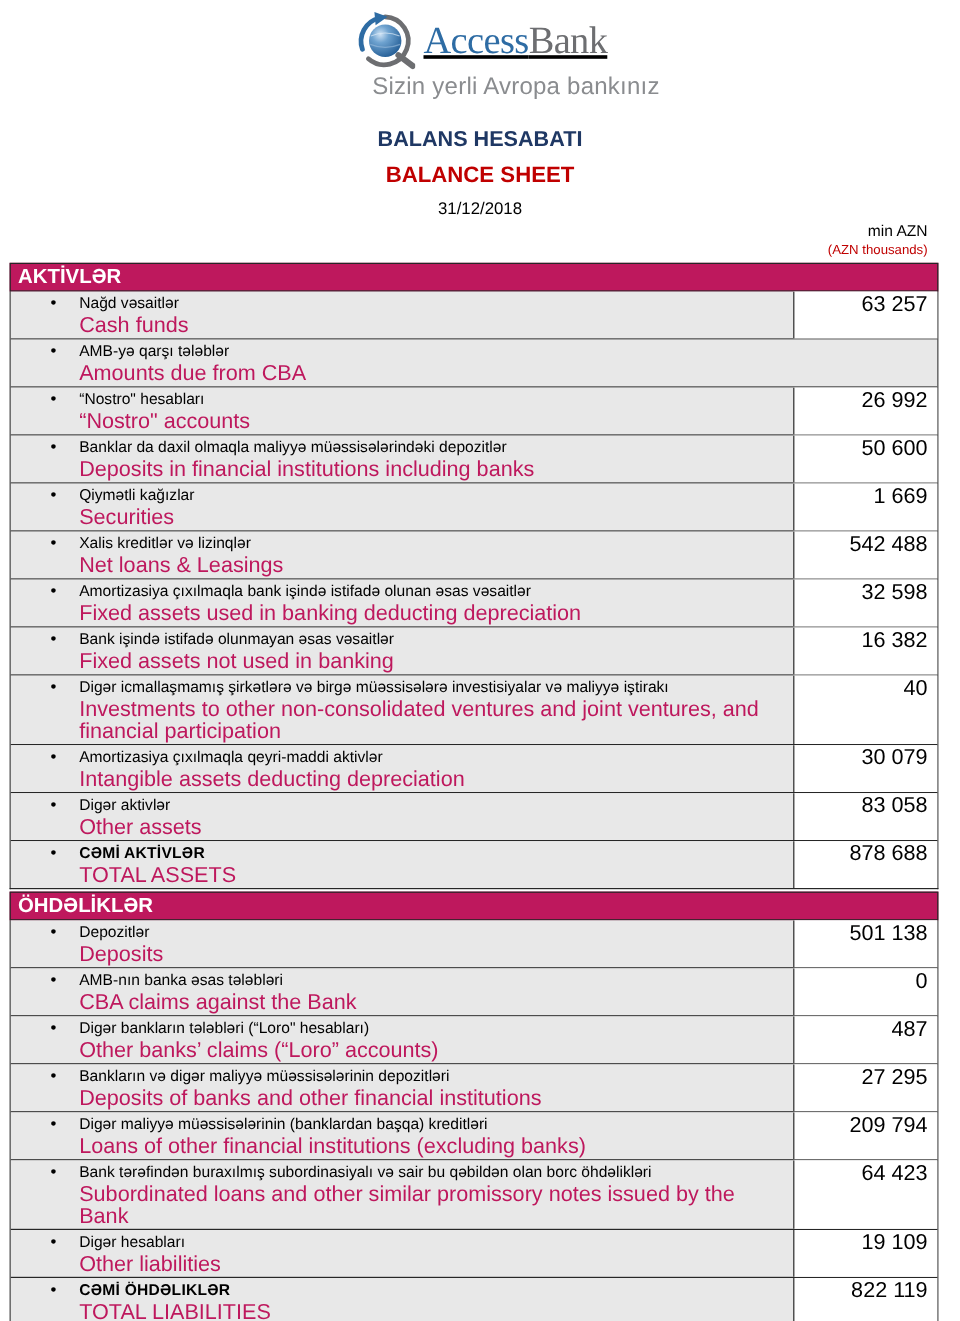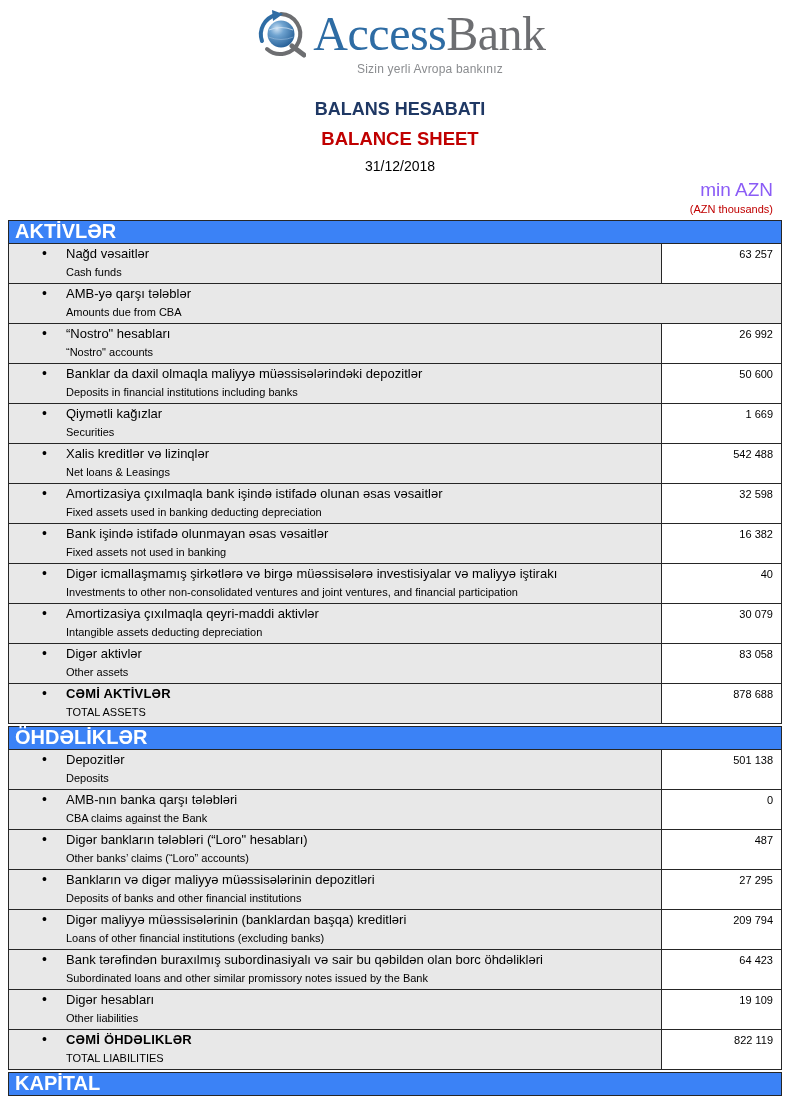--- a/index.html
+++ b/index.html
@@ -10,42 +10,42 @@
     font-family: "Liberation Sans", sans-serif;
     color: #000;
     overflow: hidden;
   }
 
   
   .header { text-align: center; padding-top: 8px; }
   .logo-block { display: inline-block; }
   .logo-row { display: flex; align-items: center; justify-content: center; gap: 7px; }
   .globe-icon svg { width: 52px; height: 52px; display: block; }
-  .wordmark { font-family: "Liberation Serif", serif; font-size: 48px; line-height: 1.1; letter-spacing: -0.5px; }
+  .wordmark { font-family: "Liberation Serif", serif; font-size: 32px; line-height: 1.1; letter-spacing: -0.5px; text-decoration: underline; }
   .brand-access { color: #2E6CA4; }
   .brand-bank { color: #6D6E71; }
-  .tagline { font-size: 12px; color: #8A8C8F; margin-top: 1px; padding-left: 60px; letter-spacing: 0.2px; }
+  .tagline { font-size: 20px; color: #8A8C8F; margin-top: 1px; padding-left: 60px; letter-spacing: 0.2px; }
 
   .title-az { margin-top: 22px; font-size: 18px; font-weight: bold; color: #1F3864; }
   .title-en { margin-top: 8px;  font-size: 18.5px; font-weight: bold; color: #C00000; }
   .doc-date { margin-top: 8px;  font-size: 14px; color: #000; }
 
   .units { text-align: right; padding-right: 27px; margin-top: 3px; line-height: 1.35; }
-  .unit-az { font-size: 19px; color: #8b5cf6; }
+  .unit-az { font-size: 13px; color: #000000; }
   .unit-en { font-size: 11px; color: #C00000; }
 
   
   .sections { margin: 3px 18px 0 8px; }
   .sheet-section + .sheet-section { margin-top: 2px; }
 
   .sec-header {
-    background: #3b82f6;
+    background: #be185d;
     border: 1px solid #262626;
     color: #fff;
-    font-size: 20px;
+    font-size: 17px;
     font-weight: bold;
     padding: 2px 6px 3px 6px;
     line-height: 17px;
   }
   .sec-table {
     border: 1px solid #262626;
     border-top: none;
   }
   .row {
     display: flex;
@@ -59,29 +59,29 @@
     position: relative;
     padding: 1px 6px 2px 57px;
     line-height: 18px;
   }
   .bullet {
     position: absolute;
     left: 33px; top: 0px;
     font-size: 14px;
   }
   .az { font-size: 13px; color: #000; }
-  .en { font-size: 11px; color: #000000; }
+  .en { font-size: 18px; color: #be185d; }
   .row.bold .az { font-weight: bold; letter-spacing: 0.2px; }
   .cell-value {
     width: 120px;
     background: #ffffff;
     border-left: 1px solid #262626;
     text-align: right;
     padding: 1px 8px 0 0;
-    font-size: 11px;
+    font-size: 18px;
     line-height: 18px;
   }
 </style>
 </head>
 <body>
 
 <div class="header">
   <div class="logo-block">
     <div class="logo-row">
       <span class="globe-icon">
@@ -228,21 +228,21 @@
           <div class="cell-label">
             <span class="bullet">•</span>
             <div class="az">Depozitlər</div>
             <div class="en">Deposits</div>
           </div>
           <div class="cell-value">501 138</div>
         </div>
         <div class="row">
           <div class="cell-label">
             <span class="bullet">•</span>
-            <div class="az">AMB-nın banka qarşı tələbləri</div>
+            <div class="az">AMB-nın banka əsas tələbləri</div>
             <div class="en">CBA claims against the Bank</div>
           </div>
           <div class="cell-value">0</div>
         </div>
         <div class="row">
           <div class="cell-label">
             <span class="bullet">•</span>
             <div class="az">Digər bankların tələbləri (“Loro" hesabları)</div>
             <div class="en">Other banks’ claims (“Loro” accounts)</div>
           </div>

